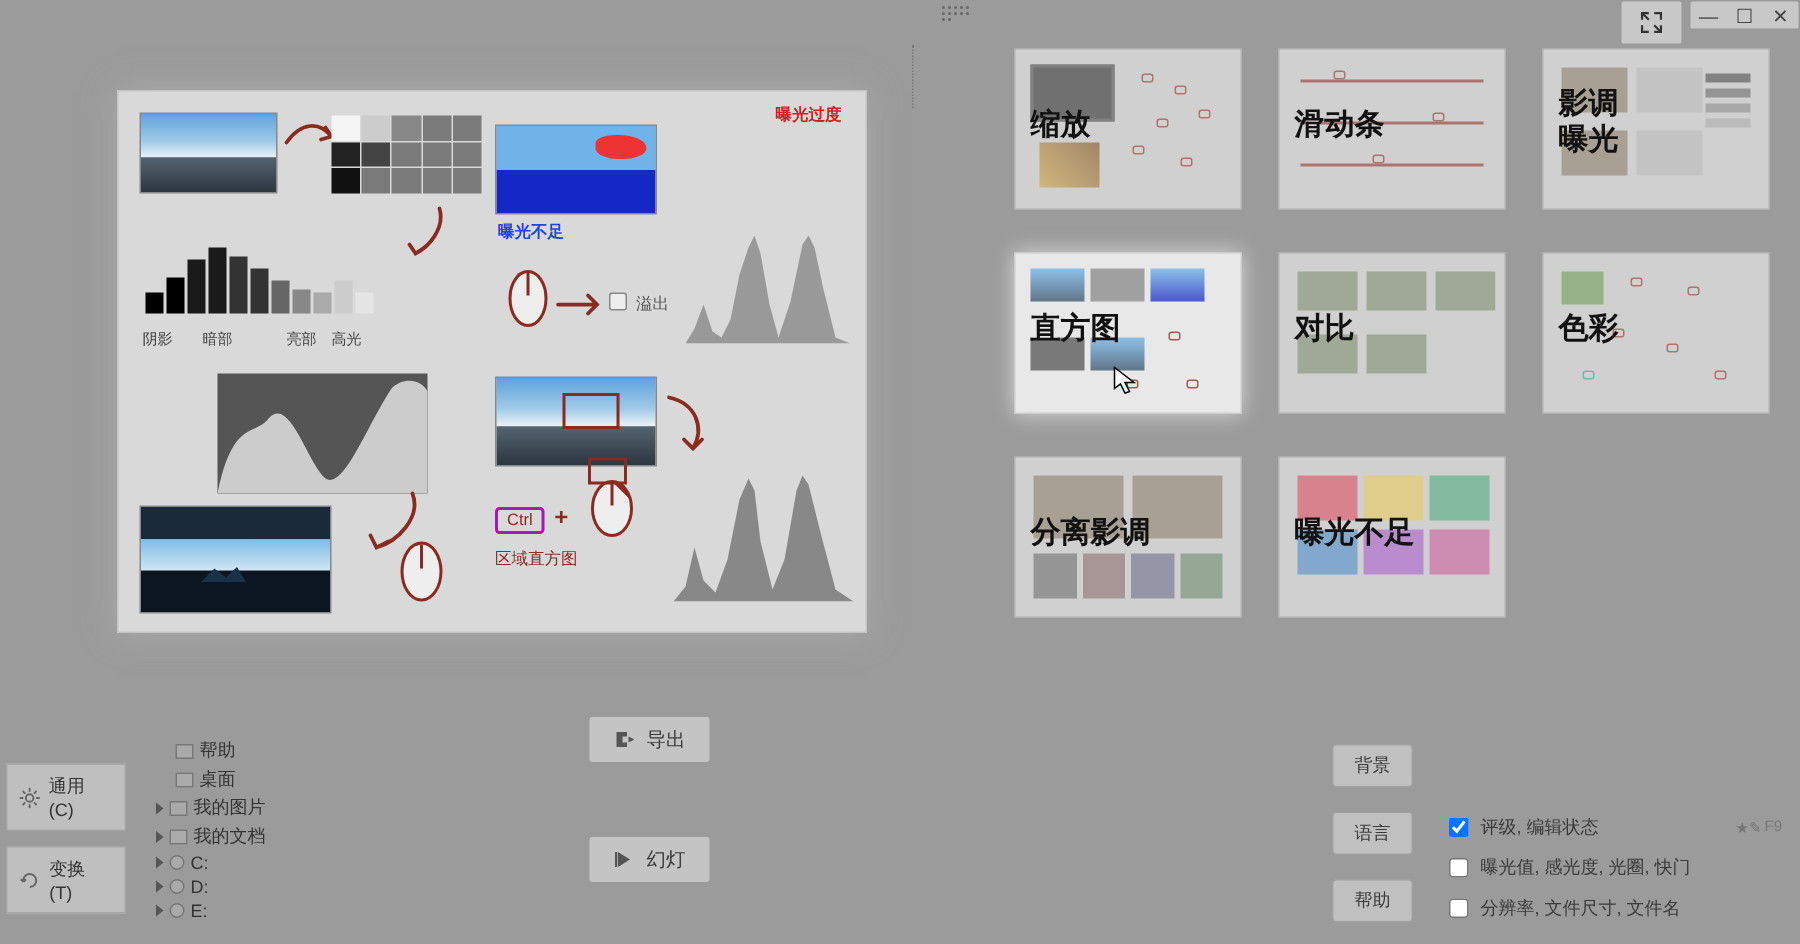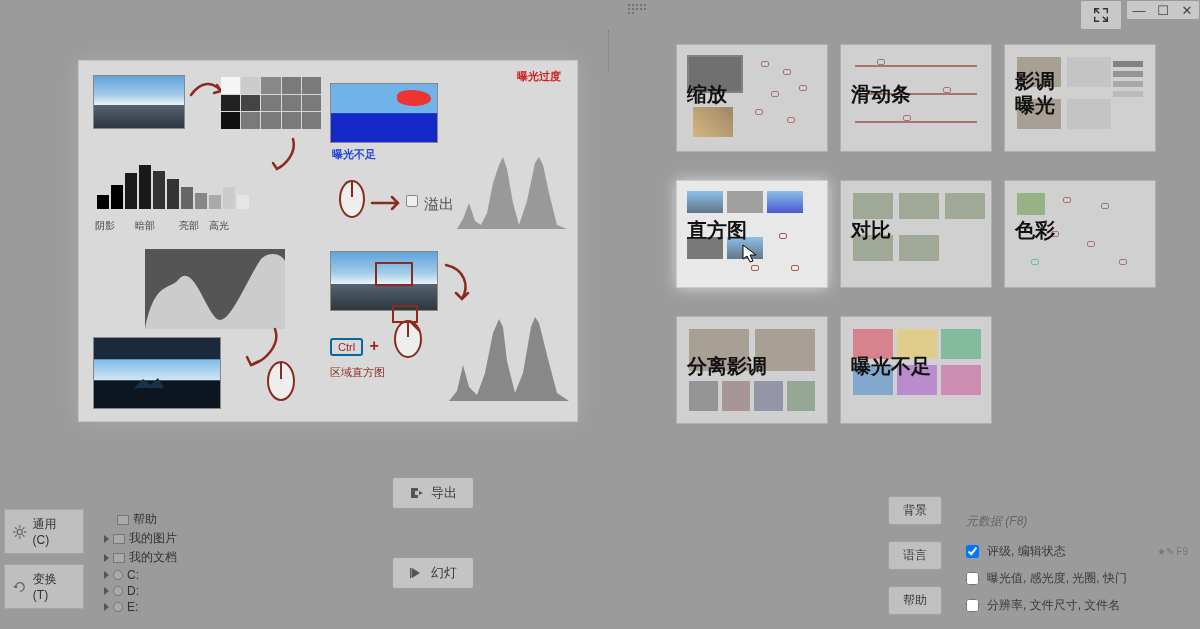--- a/index.html
+++ b/index.html
@@ -22,32 +22,32 @@
 
 .preview{position:absolute;left:78px;top:60px;width:500px;height:362px;background:#d9d9d9;border:1px solid #c4c4c4;box-shadow:0 0 20px rgba(180,180,180,.6);padding:14px;display:grid;grid-template-columns:1fr 1fr;grid-template-rows:1fr 1fr;gap:4px}
 .cell{position:relative}
 .thumb{background:linear-gradient(180deg,#5fa3dc 0%,#9fcae7 35%,#e9f1f7 55%,#556270 56%,#2d3740 100%);border:1px solid #888}
 .pixgrid{display:grid;grid-template-columns:repeat(5,1fr);grid-template-rows:repeat(3,1fr);gap:1px}
 .pixgrid div{background:#7a7a7a}
 .pixgrid div:nth-child(1){background:#f5f5f5}.pixgrid div:nth-child(2){background:#ccc}.pixgrid div:nth-child(3){background:#888}
 .pixgrid div:nth-child(6){background:#222}.pixgrid div:nth-child(7){background:#444}.pixgrid div:nth-child(11){background:#111}
 .arrow{stroke:#8b2b1f;stroke-width:2.5;fill:none;stroke-linecap:round}
 .mouse-icn{stroke:#8b2b1f;stroke-width:2;fill:#eee}
-.lbl{font-size:15px;color:#555}
+.lbl{font-size:11px;color:#555}
 .redtxt{font-size:11px;color:#c22;font-weight:600}
 .bluetxt{font-size:11px;color:#2244dd;font-weight:600}
 .bars{display:flex;align-items:flex-end;gap:2px;height:50px}
 .bars span{width:12px;display:block}
 .barlabels{display:flex;gap:6px;font-size:10px;color:#444;margin-top:4px}
 .chk{width:12px;height:12px;border:1px solid #888;display:inline-block;background:#eee;border-radius:2px;vertical-align:middle}
-.key{display:inline-block;border:2px solid #0369a1;padding:1px 6px;font-size:11px;color:#8b2b1f;border-radius:3px}
+.key{display:inline-block;border:2px solid #a21caf;padding:1px 6px;font-size:11px;color:#8b2b1f;border-radius:3px}
 .hist{width:100px;height:60px}
 
 
-.tgrid{position:absolute;left:676px;top:44px;width:500px;display:grid;grid-template-columns:repeat(3,152px);grid-auto-rows:108px;gap:28px 12px}
+.tgrid{position:absolute;left:676px;top:32px;width:500px;display:grid;grid-template-columns:repeat(3,152px);grid-auto-rows:108px;gap:28px 24px}
 .tcard{background:#d0d0d0;border:1px solid #b0b0b0;position:relative;display:flex;align-items:center;cursor:pointer}
 .tcard.sel{background:#e8e8e8;box-shadow:0 0 14px rgba(255,255,255,.6);border-color:#ccc}
 .tcard .title{position:absolute;left:10px;top:36px;font-size:20px;font-weight:700;color:#111}
 .tcard .title.two{top:24px;line-height:1.2}
 .tcard .mini{position:absolute;inset:6px;opacity:.55;overflow:hidden}
 .mini-scatter span{position:absolute;width:8px;height:6px;border:1px solid #8b2b1f;border-radius:2px;display:block}
 
 .cursor{position:absolute;left:742px;top:244px;pointer-events:none;z-index:20}
 
 
@@ -144,21 +144,21 @@
       <span style="background:#333;height:30px"></span>
       <span style="background:#666;height:22px"></span>
       <span style="background:#888;height:16px"></span>
       <span style="background:#aaa;height:14px"></span>
       <span style="background:#ccc;height:22px"></span>
       <span style="background:#e5e5e5;height:14px"></span>
     </div>
     <div class="barlabels" style="position:absolute;left:2px;top:140px">
       <span>阴影</span>
       <span style="margin-left:14px">暗部</span>
-      <span style="margin-left:18px">亮部</span>
+      <span style="margin-left:30px">亮部</span>
       <span style="margin-left:4px">高光</span>
     </div>
   </div>
 
   <div class="cell">
     <span class="redtxt" style="position:absolute;right:2px;top:-6px">曝光过度</span>
     <div style="position:absolute;left:0;top:8px;width:108px;height:60px;background:linear-gradient(180deg,#6fb3e8 50%,#1528c8 51%);border:1px solid #888;overflow:hidden">
       <div style="position:absolute;right:6px;top:6px;width:34px;height:16px;background:#e33;border-radius:40% 60% 50% 50%"></div>
     </div>
     <span class="bluetxt" style="position:absolute;left:2px;top:72px">曝光不足</span>
@@ -360,20 +360,25 @@
   </div>
 </div>
 
 <div class="tree">
   <div class="row">
       <span style="width:9px"></span>
       <span class="fold-icn"></span>
       <span>帮助</span>
     </div>
   <div class="row">
+      <span style="width:9px"></span>
+      <span class="fold-icn"></span>
+      <span>桌面</span>
+    </div>
+  <div class="row">
       <span class="tri"></span>
       <span class="fold-icn"></span>
       <span>我的图片</span>
     </div>
   <div class="row">
       <span class="tri"></span>
       <span class="fold-icn"></span>
       <span>我的文档</span>
     </div>
   <div class="row">
@@ -409,21 +414,20 @@
   </div>
 </div>
 
 <div class="rbtns">
   <div class="smbtn">背景</div>
   <div class="smbtn">语言</div>
   <div class="smbtn">帮助</div>
 </div>
 
 <div class="meta">
-  <div class="hdr">元数据 (F8)</div>
   <label>
       <input type="checkbox" checked="" style="">
       <span>评级, 编辑状态</span>
       <span class="fkey">★✎<span>F9</span></span>
     </label>
   <label>
       <input type="checkbox" style="">
       <span>曝光值, 感光度, 光圈, 快门</span>
     </label>
   <label>

